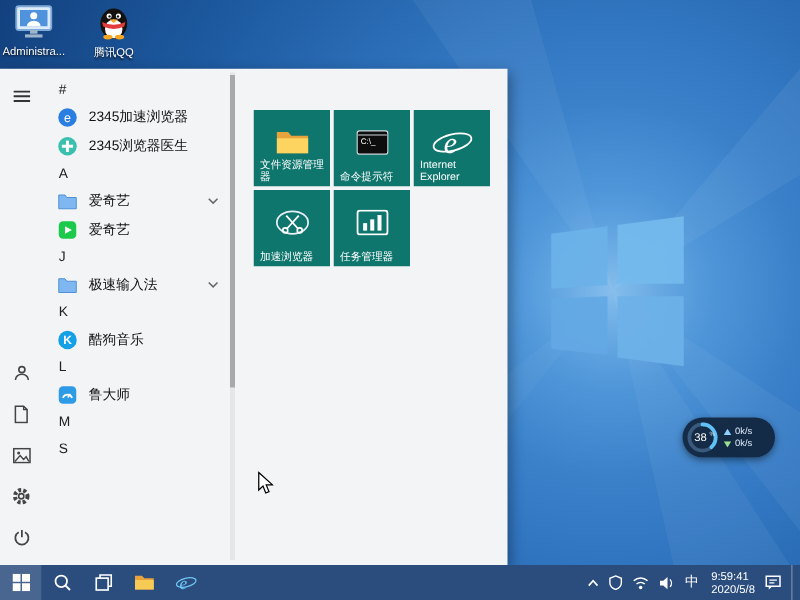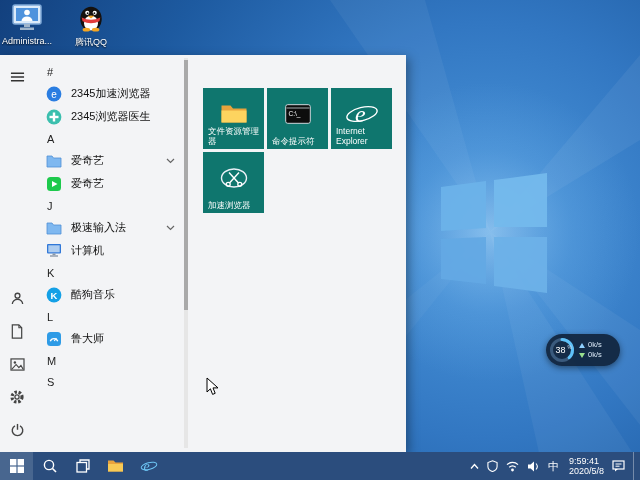--- a/index.html
+++ b/index.html
@@ -208,31 +208,20 @@
             </svg>
         </span>
         <span>极速输入法</span>
         <span class="chev">
           <svg width="9" height="6" viewBox="0 0 9 6">
               <polyline points="1,1 4.5,4.5 8,1" fill="none" stroke="#666" stroke-width="1.2"></polyline>
             </svg>
         </span>
       </div>
 
-      <div class="ali">
-        <span class="ic">
-          <svg width="16" height="15" viewBox="0 0 16 15">
-              <rect x="1" y="1" width="14" height="9.5" rx="1" fill="#3178d8"></rect>
-              <rect x="2.3" y="2.3" width="11.4" height="7" fill="#aecdf0"></rect>
-              <rect x="6.5" y="10.5" width="3" height="1.6" fill="#8a97a8"></rect>
-              <rect x="4" y="12.3" width="8" height="1.4" fill="#8a97a8"></rect>
-            </svg>
-        </span>
-        <span>计算机</span>
-      </div>
 
       <div class="alh">K</div>
 
       <div class="ali">
         <span class="ic">
           <svg width="16" height="16" viewBox="0 0 16 16">
               <circle cx="8" cy="8" r="7.4" fill="#14a0e6"></circle>
               <text x="8" y="11.5" text-anchor="middle" font-size="9.5" font-weight="bold" fill="#fff">K</text>
             </svg>
         </span>
@@ -303,20 +292,31 @@
               <ellipse cx="14" cy="11.5" rx="12.5" ry="9" fill="none" stroke="#e9eff6" stroke-width="1.4"></ellipse>
               <line x1="9" y1="6" x2="18.5" y2="16.5" stroke="#fff" stroke-width="1.4"></line>
               <line x1="19" y1="6" x2="9.5" y2="16.5" stroke="#fff" stroke-width="1.4"></line>
               <circle cx="8.2" cy="17.8" r="2" fill="none" stroke="#fff" stroke-width="1.3"></circle>
               <circle cx="19.8" cy="17.8" r="2" fill="none" stroke="#fff" stroke-width="1.3"></circle>
             </svg>
         </div>
         <div class="tlabel">加速浏览器</div>
       </div>
 
+      <div class="tile">
+        <div class="ticon">
+          <svg width="26" height="21" viewBox="0 0 26 21">
+              <rect x="1" y="1" width="24" height="19" rx="2" fill="none" stroke="#fff" stroke-width="1.5"></rect>
+              <rect x="5.5" y="11" width="3.2" height="6" fill="#fff"></rect>
+              <rect x="11.2" y="8" width="3.2" height="9" fill="#fff"></rect>
+              <rect x="17" y="4.5" width="3.2" height="12.5" fill="#fff"></rect>
+            </svg>
+        </div>
+        <div class="tlabel">任务管理器</div>
+      </div>
 
     </div>
   </div>
 
   <div class="netball">
     <svg width="26" height="26" viewBox="0 0 26 26">
       <circle cx="13" cy="13" r="10.5" stroke="#3a5a7d" stroke-width="3" fill="none"></circle>
       <circle cx="13" cy="13" r="10.5" stroke="#5fc1f7" stroke-width="3" fill="none" stroke-dasharray="25 41" stroke-linecap="round" transform="rotate(-90 13 13)"></circle>
       <text x="11.5" y="16" text-anchor="middle" font-size="9" fill="#fff">38</text>
       <text x="18.5" y="12" font-size="5" fill="#cfe3f5">%</text>

